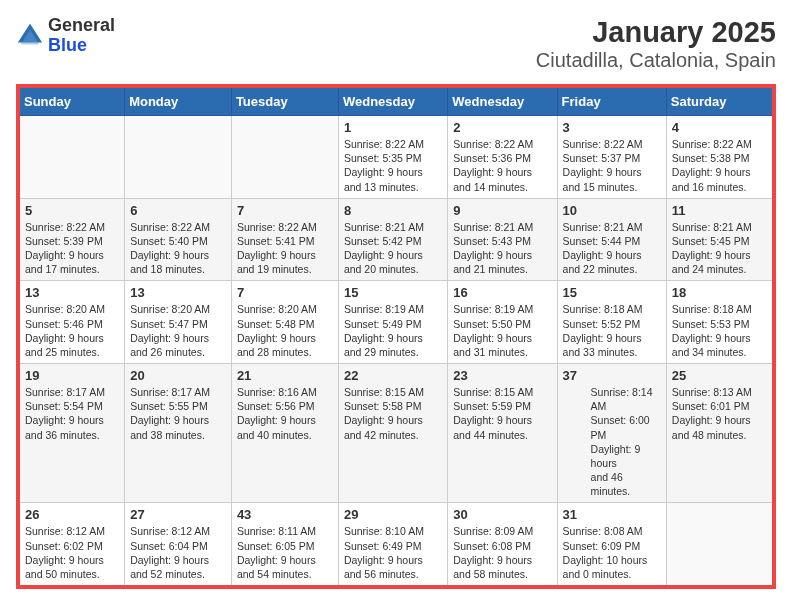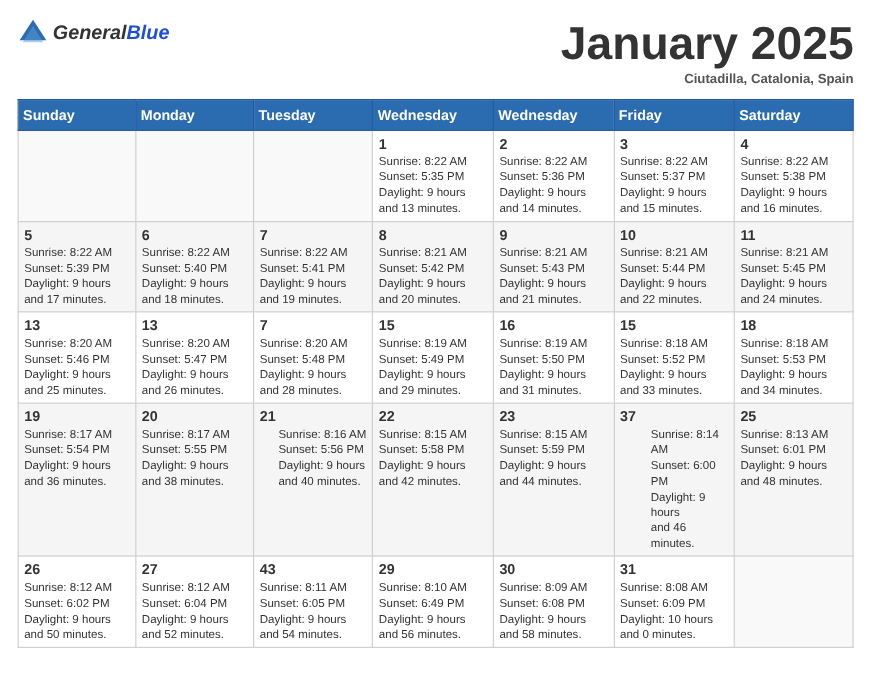--- a/index.html
+++ b/index.html
@@ -16,54 +16,53 @@
       align-items: flex-start;
       margin-bottom: 12px;
     }
     .logo {
       display: flex;
       align-items: center;
       gap: 4px;
     }
     .logo-text {
       display: flex;
+      flex-direction: column;
       line-height: 1.1;
-      font-style: italic;
     }
     .logo-general {
       font-size: 18px;
       font-weight: bold;
       color: #333;
     }
     .logo-blue {
       font-size: 18px;
       font-weight: bold;
       color: #1d4ed8;
     }
     .logo-icon {
       width: 28px;
       height: 28px;
     }
     .title-section {
       text-align: right;
     }
     .calendar-title {
-      font-size: 42px;
+      font-size: 29px;
       font-weight: bold;
       color: #333;
     }
     .calendar-subtitle {
-      font-size: 12px;
+      font-size: 20px;
       color: #555;
-      font-weight: bold;
     }
     table {
       width: 100%;
       border-collapse: collapse;
-      border: 1px solid #ef4444;
+      border: 4px solid #ef4444;
     }
     thead tr th {
       background: #2b6cb0;
       color: #fff;
       font-size: 13px;
       font-weight: bold;
       padding: 6px 4px;
       text-align: left;
       border: 1px solid #2558a0;
     }
@@ -274,21 +273,21 @@
         </td>
         <td>
           <span class="day-num">20</span>
           <div class="day-info" style="white-space: pre-line;">Sunrise: 8:17 AM
 Sunset: 5:55 PM
 Daylight: 9 hours
 and 38 minutes.</div>
         </td>
         <td>
           <span class="day-num">21</span>
-          <div class="day-info" style="white-space: pre-line; margin-left: 17px;">Sunrise: 8:16 AM
+          <div class="day-info" style="white-space: pre-line;">Sunrise: 8:16 AM
 Sunset: 5:56 PM
 Daylight: 9 hours
 and 40 minutes.</div>
         </td>
         <td>
           <span class="day-num">22</span>
           <div class="day-info" style="white-space: pre-line;">Sunrise: 8:15 AM
 Sunset: 5:58 PM
 Daylight: 9 hours
 and 42 minutes.</div>

